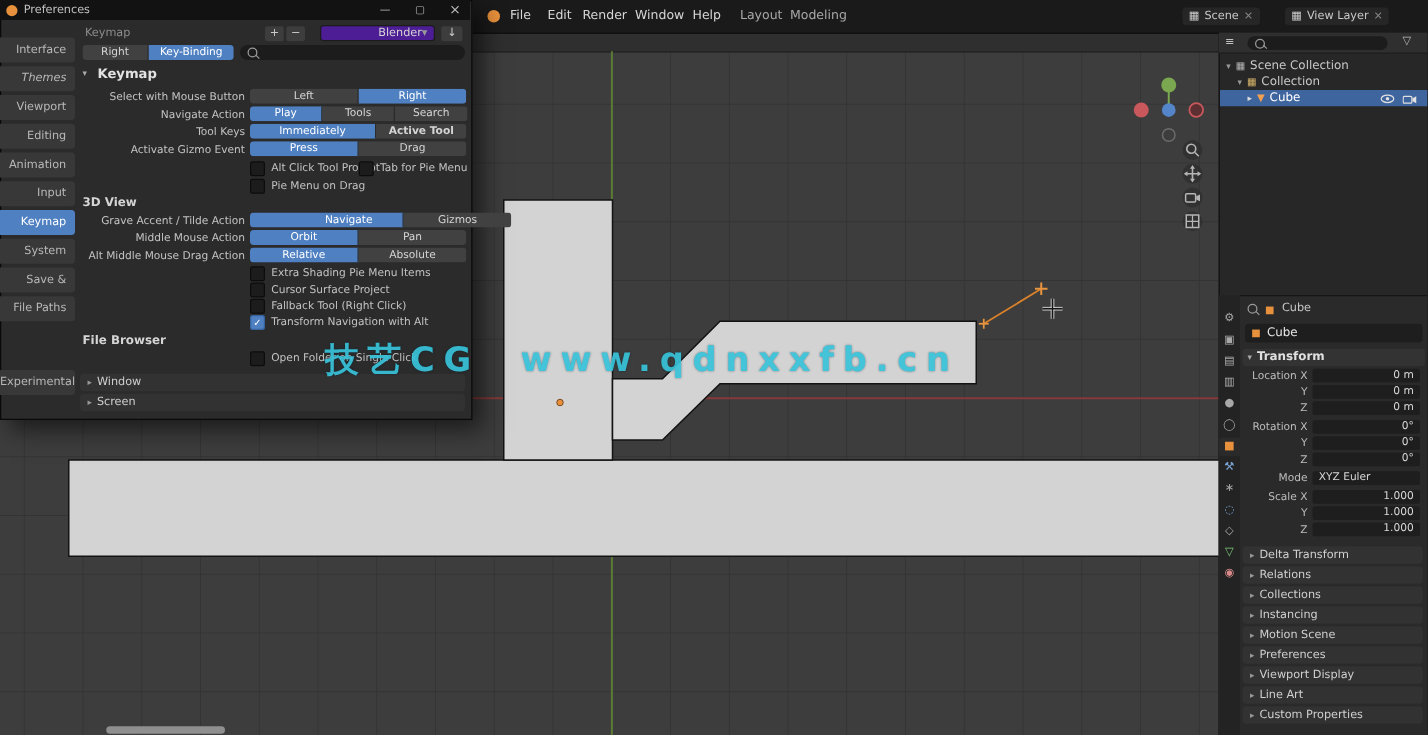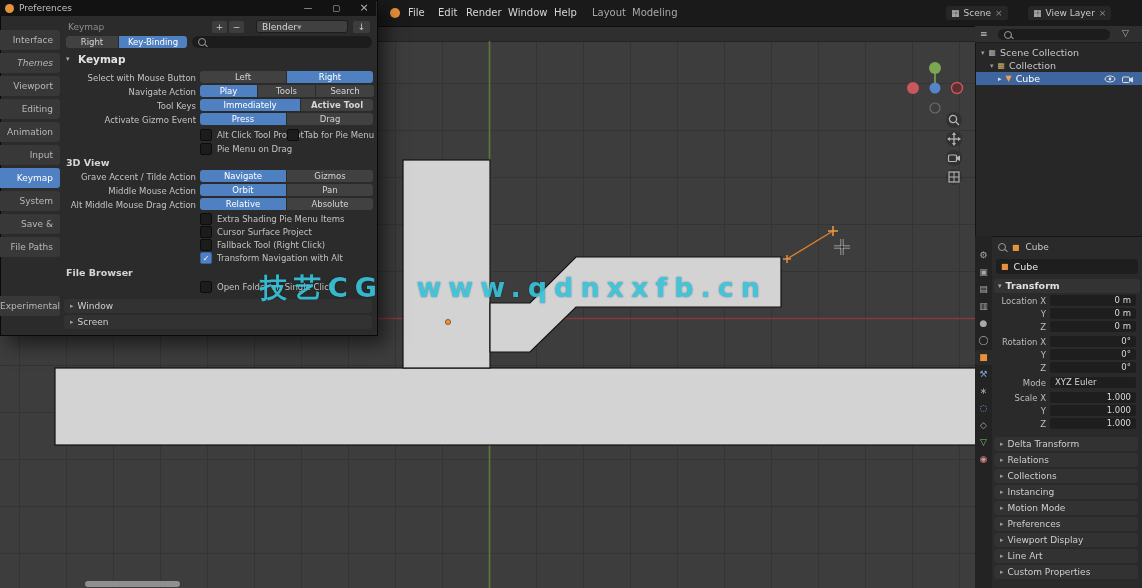--- a/index.html
+++ b/index.html
@@ -73,22 +73,22 @@
   .preflab{color:#c3c3c3;font-size:8.5px;text-align:right;position:absolute;left:62px;width:134px;}
   .cbrow{display:flex;align-items:center;gap:5px;}
   .cb{width:10px;height:10px;background:#1c1c1c;border:1px solid #0c0c0c;border-radius:2px;flex:none;
       display:flex;align-items:center;justify-content:center;}
   .cb span{display:none;font-size:8px;color:#fff;}
   .cb.on{background:#4f80c2;border-color:#35639f;}
   .cb.on span{display:block;}
   .cblab{font-size:8.5px;color:#c2c2c2;}
   .sechdr{font-size:10.5px;font-weight:bold;color:#e3e3e3;}
   .subhdr{font-size:9.5px;font-weight:bold;color:#d5d5d5;}
-  .drop{background:#404040;border:1px solid #1c1c1c;border-radius:3px;height:13px;display:flex;align-items:center;
-        justify-content:flex-start;padding:0 5px;font-size:9px;color:#d5d5d5;box-sizing:border-box;}
+  .drop{background:#4c1d95;border:1px solid #1c1c1c;border-radius:3px;height:13px;display:flex;align-items:center;
+        justify-content:flex-end;padding:0 5px;font-size:9px;color:#d5d5d5;box-sizing:border-box;}
   .sqbtn{background:#3d3d3d;border-radius:2px;height:12px;width:15px;text-align:center;line-height:12px;font-size:9px;color:#ccc;}
 
   
   #watermark{left:260px;top:270px;width:640px;font-size:27px;font-weight:bold;letter-spacing:7px;word-spacing:16px;
              color:#38c3da;opacity:.92;z-index:20;text-shadow:0 0 2px rgba(0,30,50,.5);}
 
   #statuspill{left:85px;top:581px;width:95px;height:6px;background:#8f8f8f;border-radius:3px;z-index:1;}
   svg{display:block;}
 </style>
 </head>
@@ -313,21 +313,21 @@
 <div class="abs cpanel" style="left:994px;top:469px;width:144px;z-index:2;box-sizing:border-box;">
   <span style="font-size:7px;color:#999;">▸</span>
   <span>Collections</span>
 </div>
 <div class="abs cpanel" style="left:994px;top:485px;width:144px;z-index:2;box-sizing:border-box;">
   <span style="font-size:7px;color:#999;">▸</span>
   <span>Instancing</span>
 </div>
 <div class="abs cpanel" style="left:994px;top:501px;width:144px;z-index:2;box-sizing:border-box;">
   <span style="font-size:7px;color:#999;">▸</span>
-  <span>Motion Mode</span>
+  <span>Motion Scene</span>
 </div>
 <div class="abs cpanel" style="left:994px;top:517px;width:144px;z-index:2;box-sizing:border-box;">
   <span style="font-size:7px;color:#999;">▸</span>
   <span>Preferences</span>
 </div>
 <div class="abs cpanel" style="left:994px;top:533px;width:144px;z-index:2;box-sizing:border-box;">
   <span style="font-size:7px;color:#999;">▸</span>
   <span>Viewport Display</span>
 </div>
 <div class="abs cpanel" style="left:994px;top:549px;width:144px;z-index:2;box-sizing:border-box;">
@@ -416,21 +416,21 @@
 </div>
 <div class="abs cbrow" style="left:200px;top:143px;z-index:6;">
   <div class="cb"></div>
   <span class="cblab">Pie Menu on Drag</span>
 </div>
 
 <span class="abs subhdr" style="left:66px;top:157px;z-index:6;">3D View</span>
 
 <span class="abs preflab" style="top:172px;z-index:6;">Grave Accent / Tilde Action</span>
 <div class="abs seggroup" style="left:200px;top:170px;z-index:6;">
-  <span class="seg on" style="width:86px;">Navigate</span>
+  <span class="seg on" style="width:86px;padding-left:36px;">Navigate</span>
   <span class="seg" style="width:86px;">Gizmos</span>
 </div>
 <span class="abs preflab" style="top:186px;z-index:6;">Middle Mouse Action</span>
 <div class="abs seggroup" style="left:200px;top:184px;z-index:6;">
   <span class="seg on" style="width:86px;">Orbit</span>
   <span class="seg" style="width:86px;">Pan</span>
 </div>
 <span class="abs preflab" style="top:200px;z-index:6;">Alt Middle Mouse Drag Action</span>
 <div class="abs seggroup" style="left:200px;top:198px;z-index:6;">
   <span class="seg on" style="width:86px;">Relative</span>

